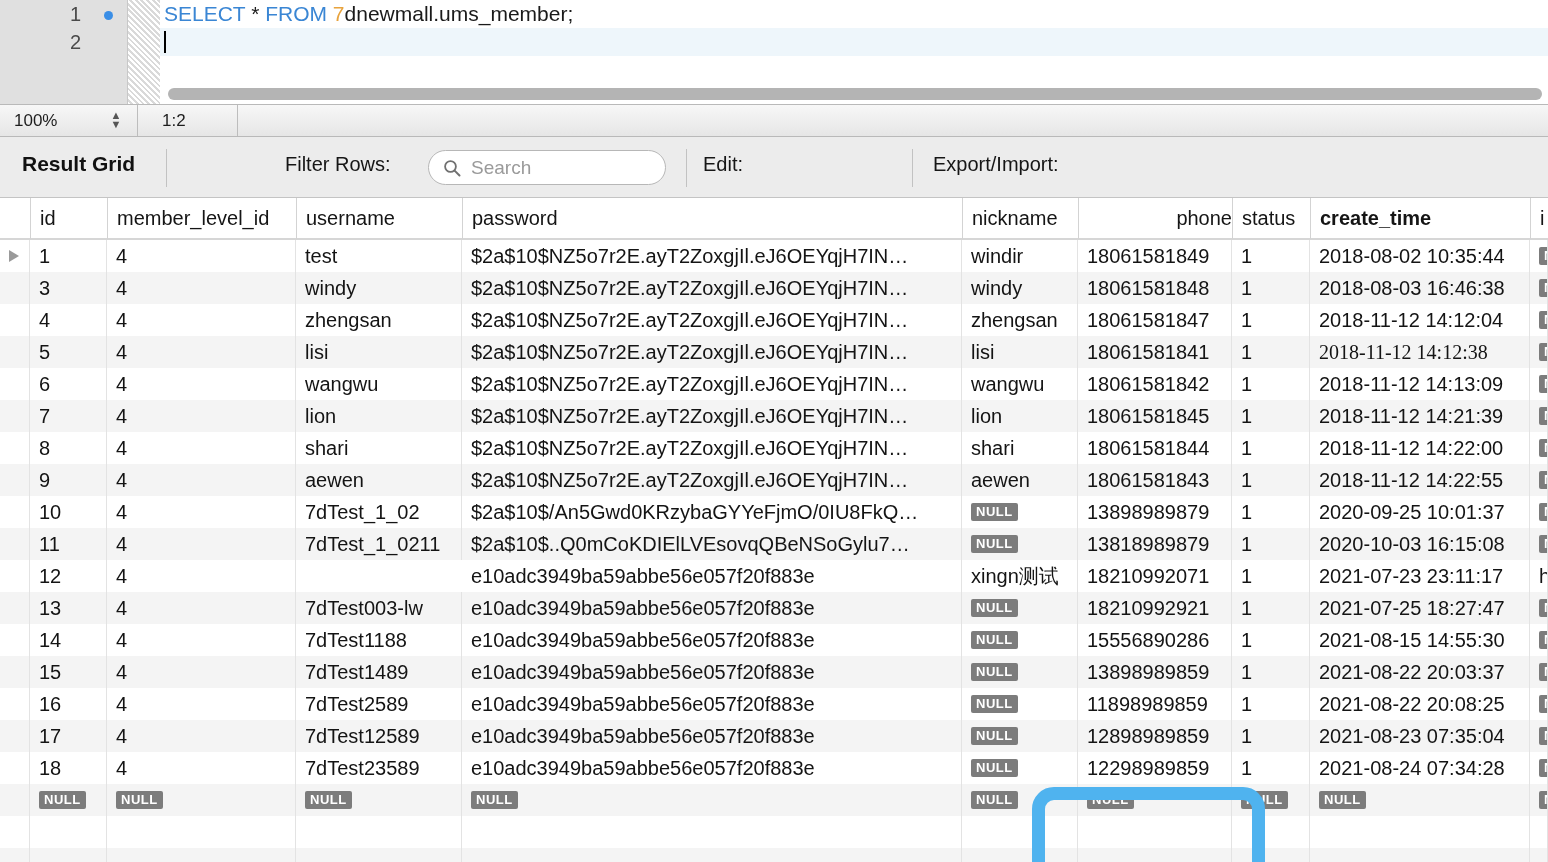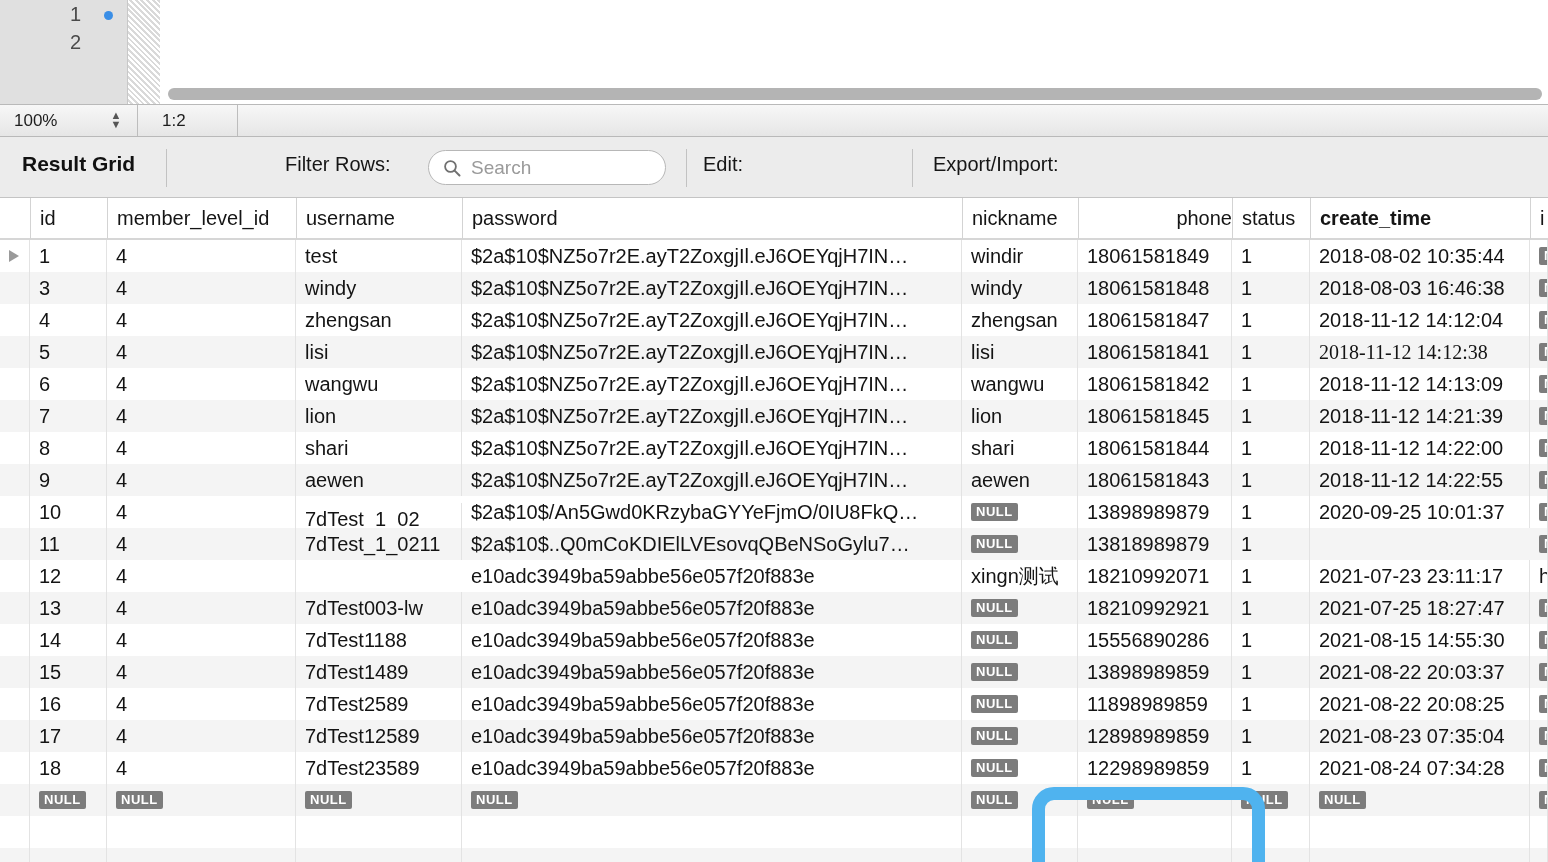--- a/index.html
+++ b/index.html
@@ -209,20 +209,24 @@
 
 <div id="editor-area">
   <div class="gutter">
     <div class="gutter-numbers">
       <div class="gutter-line">1</div>
       <div class="gutter-line">2</div>
     </div>
     <div class="breakpoint-dot"></div>
   </div>
   <div class="hatch-strip"></div>
+  <div class="code-region">
+    <div class="code-line"><span id="sql-tokens"><span class="kw">SELECT</span><span class="plain"> * </span><span class="kw">FROM</span><span class="plain"> </span><span class="num-lit">7</span><span class="plain">dnewmall.ums_member;</span></span></div>
+    <div class="code-line current"><span class="caret"></span></div>
+  </div>
   <div class="hscroll-track"></div>
   <div class="hscroll-thumb"></div>
 </div>
 
 <div id="zoom-strip">
   <div class="zoom-cell" id="zoom-level-cell">
     <span>100%</span>
     <span class="stepper">
       <span class="up">▲</span>
       <span class="dn">▼</span>
@@ -459,37 +463,38 @@
         <div class="cell" style="left: 962px; width: 116px;">aewen</div>
         <div class="cell" style="left: 1078px; width: 154px;">18061581843</div>
         <div class="cell" style="left: 1232px; width: 78px;">1</div>
         <div class="cell" style="left: 1310px; width: 220px;">2018-11-12 14:22:55</div>
         <div class="cell" style="left: 1530px; width: 18px;"><span class="nullbadge">NULL</span></div>
       </div>
       <div class="row odd" style="top: 256px;">
         <div class="cell marker" style="left: 0px; width: 30px;"></div>
         <div class="cell" style="left: 30px; width: 77px;">10</div>
         <div class="cell" style="left: 107px; width: 189px;">4</div>
-        <div class="cell" style="left: 296px; width: 166px; margin-top: 7px;">7dTest_1_02</div>
+        <div class="cell" style="left: 296px; width: 166px;">7dTest_1_02</div>
         <div class="cell" style="left: 462px; width: 500px;">$2a$10$/An5Gwd0KRzybaGYYeFjmO/0IU8FkQ…</div>
         <div class="cell" style="left: 962px; width: 116px;"><span class="nullbadge">NULL</span></div>
         <div class="cell" style="left: 1078px; width: 154px;">13898989879</div>
         <div class="cell" style="left: 1232px; width: 78px;">1</div>
         <div class="cell" style="left: 1310px; width: 220px;">2020-09-25 10:01:37</div>
         <div class="cell" style="left: 1530px; width: 18px;"><span class="nullbadge">NULL</span></div>
       </div>
       <div class="row even" style="top: 288px;">
         <div class="cell marker" style="left: 0px; width: 30px;"></div>
         <div class="cell" style="left: 30px; width: 77px;">11</div>
         <div class="cell" style="left: 107px; width: 189px;">4</div>
         <div class="cell" style="left: 296px; width: 166px;">7dTest_1_0211</div>
         <div class="cell" style="left: 462px; width: 500px;">$2a$10$..Q0mCoKDIElLVEsovqQBeNSoGylu7…</div>
         <div class="cell" style="left: 962px; width: 116px;"><span class="nullbadge">NULL</span></div>
         <div class="cell" style="left: 1078px; width: 154px;">13818989879</div>
         <div class="cell" style="left: 1232px; width: 78px;">1</div>
+        <div class="cell" style="left: 1310px; width: 220px;">2020-10-03 16:15:08</div>
         <div class="cell" style="left: 1530px; width: 18px;"><span class="nullbadge">NULL</span></div>
       </div>
       <div class="row odd" style="top: 320px;">
         <div class="cell marker" style="left: 0px; width: 30px;"></div>
         <div class="cell" style="left: 30px; width: 77px;">12</div>
         <div class="cell" style="left: 107px; width: 189px;">4</div>
         <div class="cell" style="left: 296px; width: 166px; margin-top: 48px;">q123456</div>
         <div class="cell" style="left: 462px; width: 500px;">e10adc3949ba59abbe56e057f20f883e</div>
         <div class="cell" style="left: 962px; width: 116px;">xingn测试</div>
         <div class="cell" style="left: 1078px; width: 154px;">18210992071</div>

